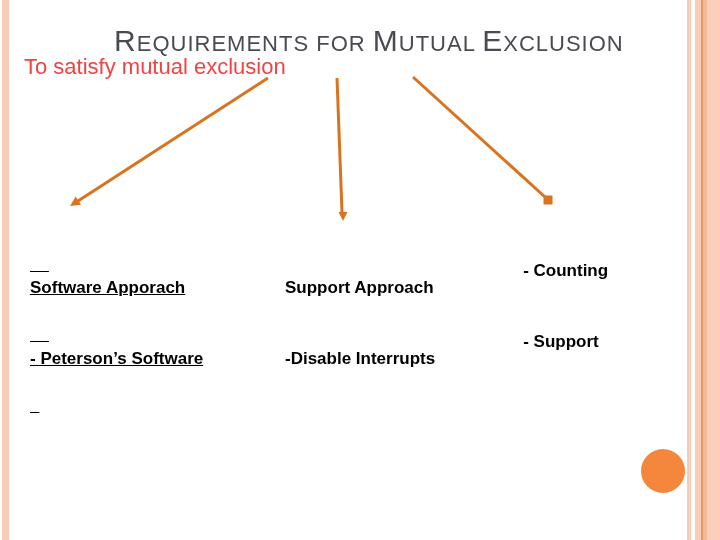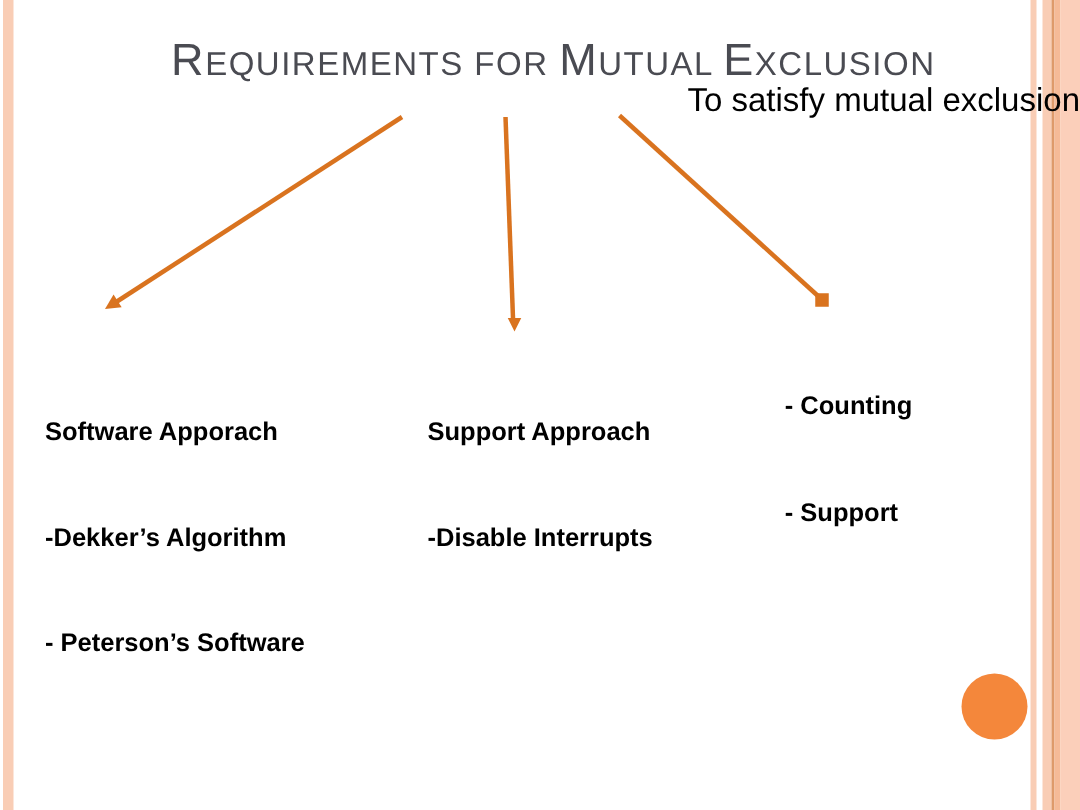--- a/index.html
+++ b/index.html
@@ -24,32 +24,32 @@
     position: absolute; left: 0; top: 6px; width: 720px;
     text-align: center; white-space: pre;
     color: #4A4B52; font-weight: 400;
   }
   .title .big   { font-size: 30px; letter-spacing: 1px; }
   .title .small { font-size: 22px; letter-spacing: 1px; }
 
   
   .subtitle {
     position: absolute; left: 24px; top: 54px; width: 696px;
-    text-align: right; font-size: 22px; color: #000000;
+    text-align: left; font-size: 22px; color: #ef4444;
   }
 
   
   .arrows { position: absolute; left: 0; top: 0; pointer-events: none; }
 
   
   .block {
     position: absolute; font-size: 17px; font-weight: 700;
     line-height: 23.5px; color: #000000; white-space: pre;
   }
-  .block-software { left: 30px;  top: 229px; }
+  .block-software { left: 30px;  top: 229px; text-decoration: underline; }
   .block-hardware { left: 285px; top: 229px; }
   .block-os       { left: 509px; top: 212px; }
 
   
   .accent-circle {
     position: absolute; left: 641px; top: 449px;
     width: 44px; height: 44px; border-radius: 50%;
   }
 </style>
 </head>
@@ -80,21 +80,20 @@
       <polygon points="343,221 338.5,212 347.5,212" fill="#D9731F"></polygon>
     </g>
     <g>
       <line x1="413" y1="77" x2="545" y2="197" stroke-width="3" stroke="#D9731F"></line>
       <rect x="543.5" y="195.5" width="9" height="9" fill="#D9731F"></rect>
     </g>
   </svg>
 
   <div class="block block-software">
     <div>Software Apporach</div>
-    <div>-Dekker’s Algorithm</div>
     <div>- Peterson’s Software</div>
   </div>
 
   <div class="block block-hardware">
     <div>Support Approach</div>
     <div>-Disable Interrupts</div>
   </div>
 
   <div class="block block-os">
     <div>   - Counting</div>

